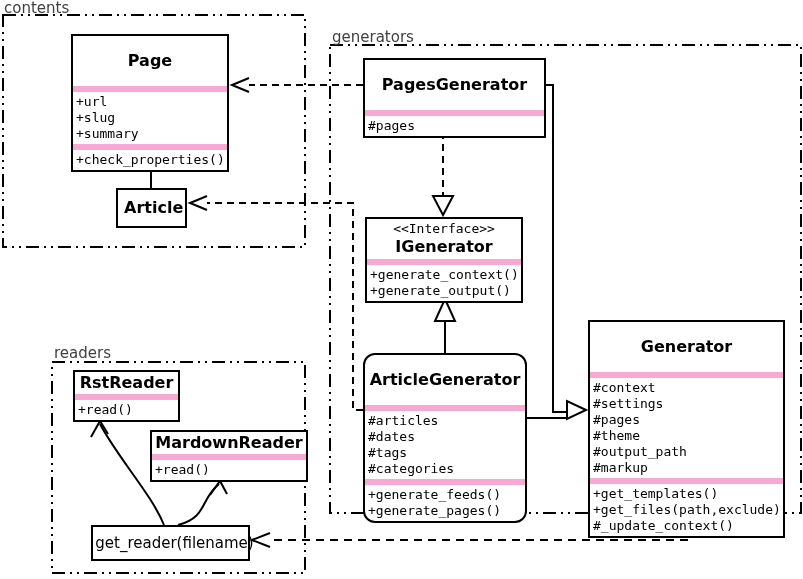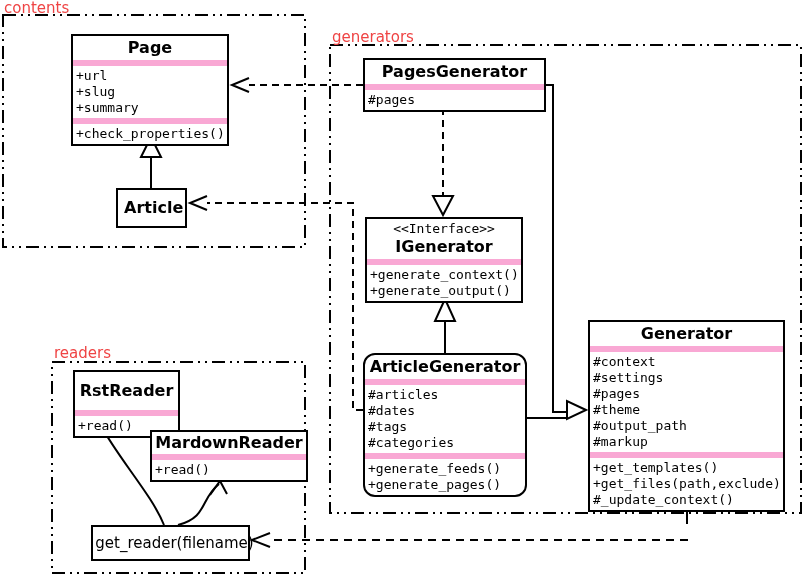--- a/index.html
+++ b/index.html
@@ -1,21 +1,21 @@
 <!DOCTYPE html>
 <html><head>
 <meta charset="utf-8">
 <style>
   html,body{margin:0;padding:0;background:#ffffff;}
   .canvas{position:relative;width:803px;height:579px;background:#ffffff;overflow:hidden;
           font-family:"DejaVu Sans","Liberation Sans",sans-serif;color:#000;}
   .overlay{position:absolute;left:0;top:0;}
-  .pkg-label{position:absolute;font-size:15px;line-height:16px;color:#ef4444;background:transparent;}
+  .pkg-label{position:absolute;font-size:15px;line-height:16px;color:#404040;background:transparent;}
   .cls{position:absolute;background:#ffffff;border:2px solid #000;box-sizing:border-box;z-index:2;}
-  .cls .title{font-weight:bold;font-size:16px;line-height:20px;text-align:center;padding:2px 2px;white-space:nowrap;overflow:hidden;}
+  .cls .title{font-weight:bold;font-size:16px;line-height:20px;text-align:center;padding:15px 2px;white-space:nowrap;overflow:hidden;}
   .cls .stereo{font-family:"DejaVu Sans Mono","Liberation Mono",monospace;font-weight:normal;font-size:13px;line-height:16px;white-space:nowrap;}
   .cls .sec{border-top:6px solid #f9a8d4;padding:2px 1px 2px 3px;
             font-family:"DejaVu Sans Mono","Liberation Mono",monospace;font-size:13px;line-height:16px;}
   .cls .row{white-space:nowrap;overflow:hidden;}
   .simplebox{position:absolute;background:#fff;border:2px solid #000;box-sizing:border-box;z-index:2;
              display:flex;align-items:center;justify-content:center;font-size:15px;white-space:nowrap;padding-left:8px;}
 </style>
 </head>
 <body>
 
@@ -120,21 +120,21 @@
       <div class="row">#markup</div>
     </div>
     <div class="sec">
       <div class="row">+get_templates()</div>
       <div class="row">+get_files(path,exclude)</div>
       <div class="row">#_update_context()</div>
     </div>
   </div>
 
   <div class="cls" style="left:73px;top:370px;width:107px;">
-    <div class="title" style="padding:9px 2px;">RstReader</div>
+    <div class="title" style="padding:1px 2px;">RstReader</div>
     <div class="sec">
       <div class="row">+read()</div>
     </div>
   </div>
 
   <div class="cls" style="left:150px;top:430px;width:158px;">
     <div class="title" style="padding:1px 2px;">MardownReader</div>
     <div class="sec">
       <div class="row">+read()</div>
     </div>

